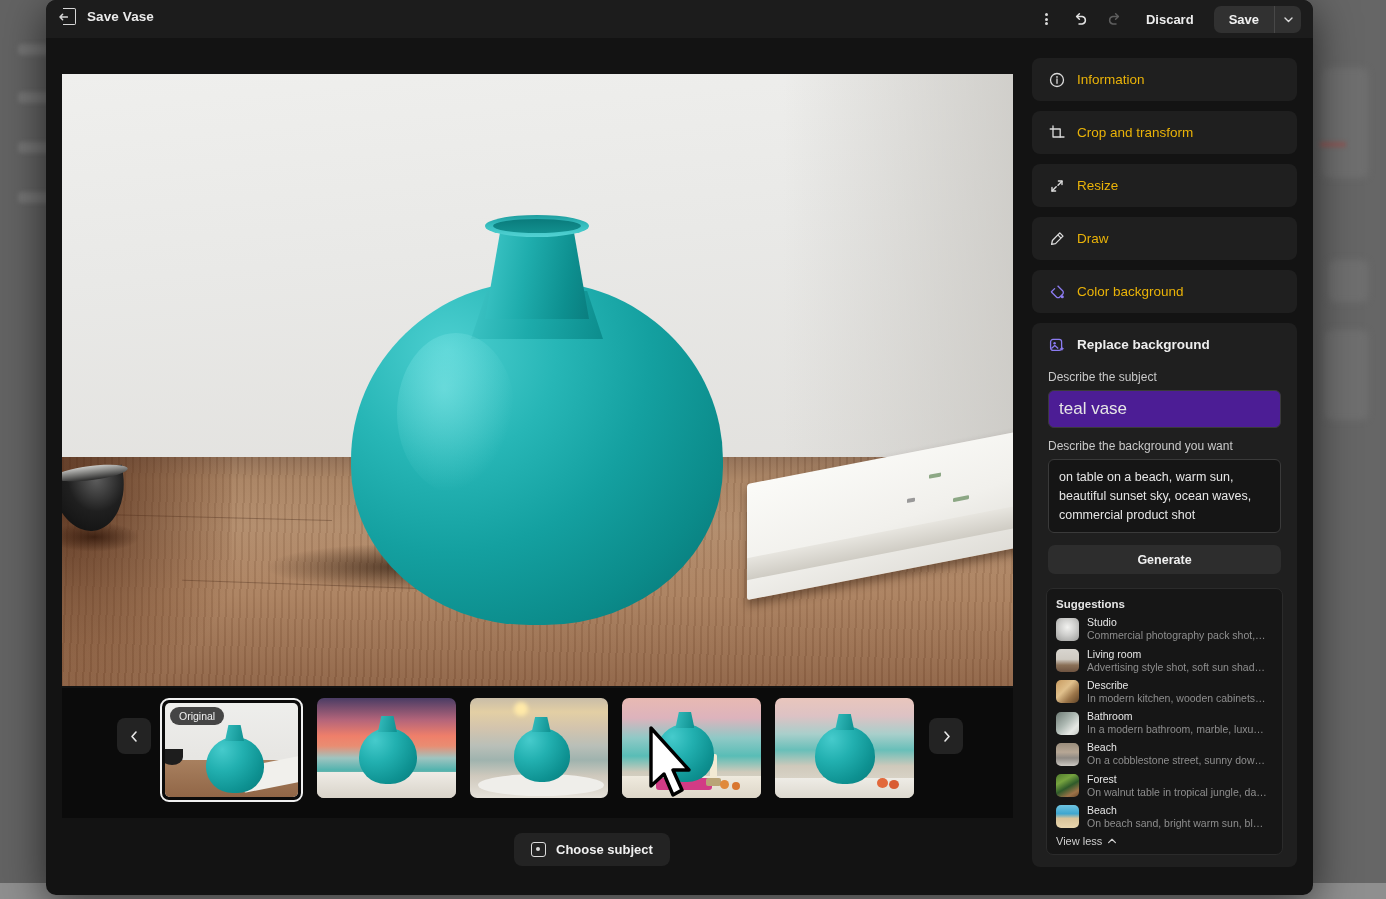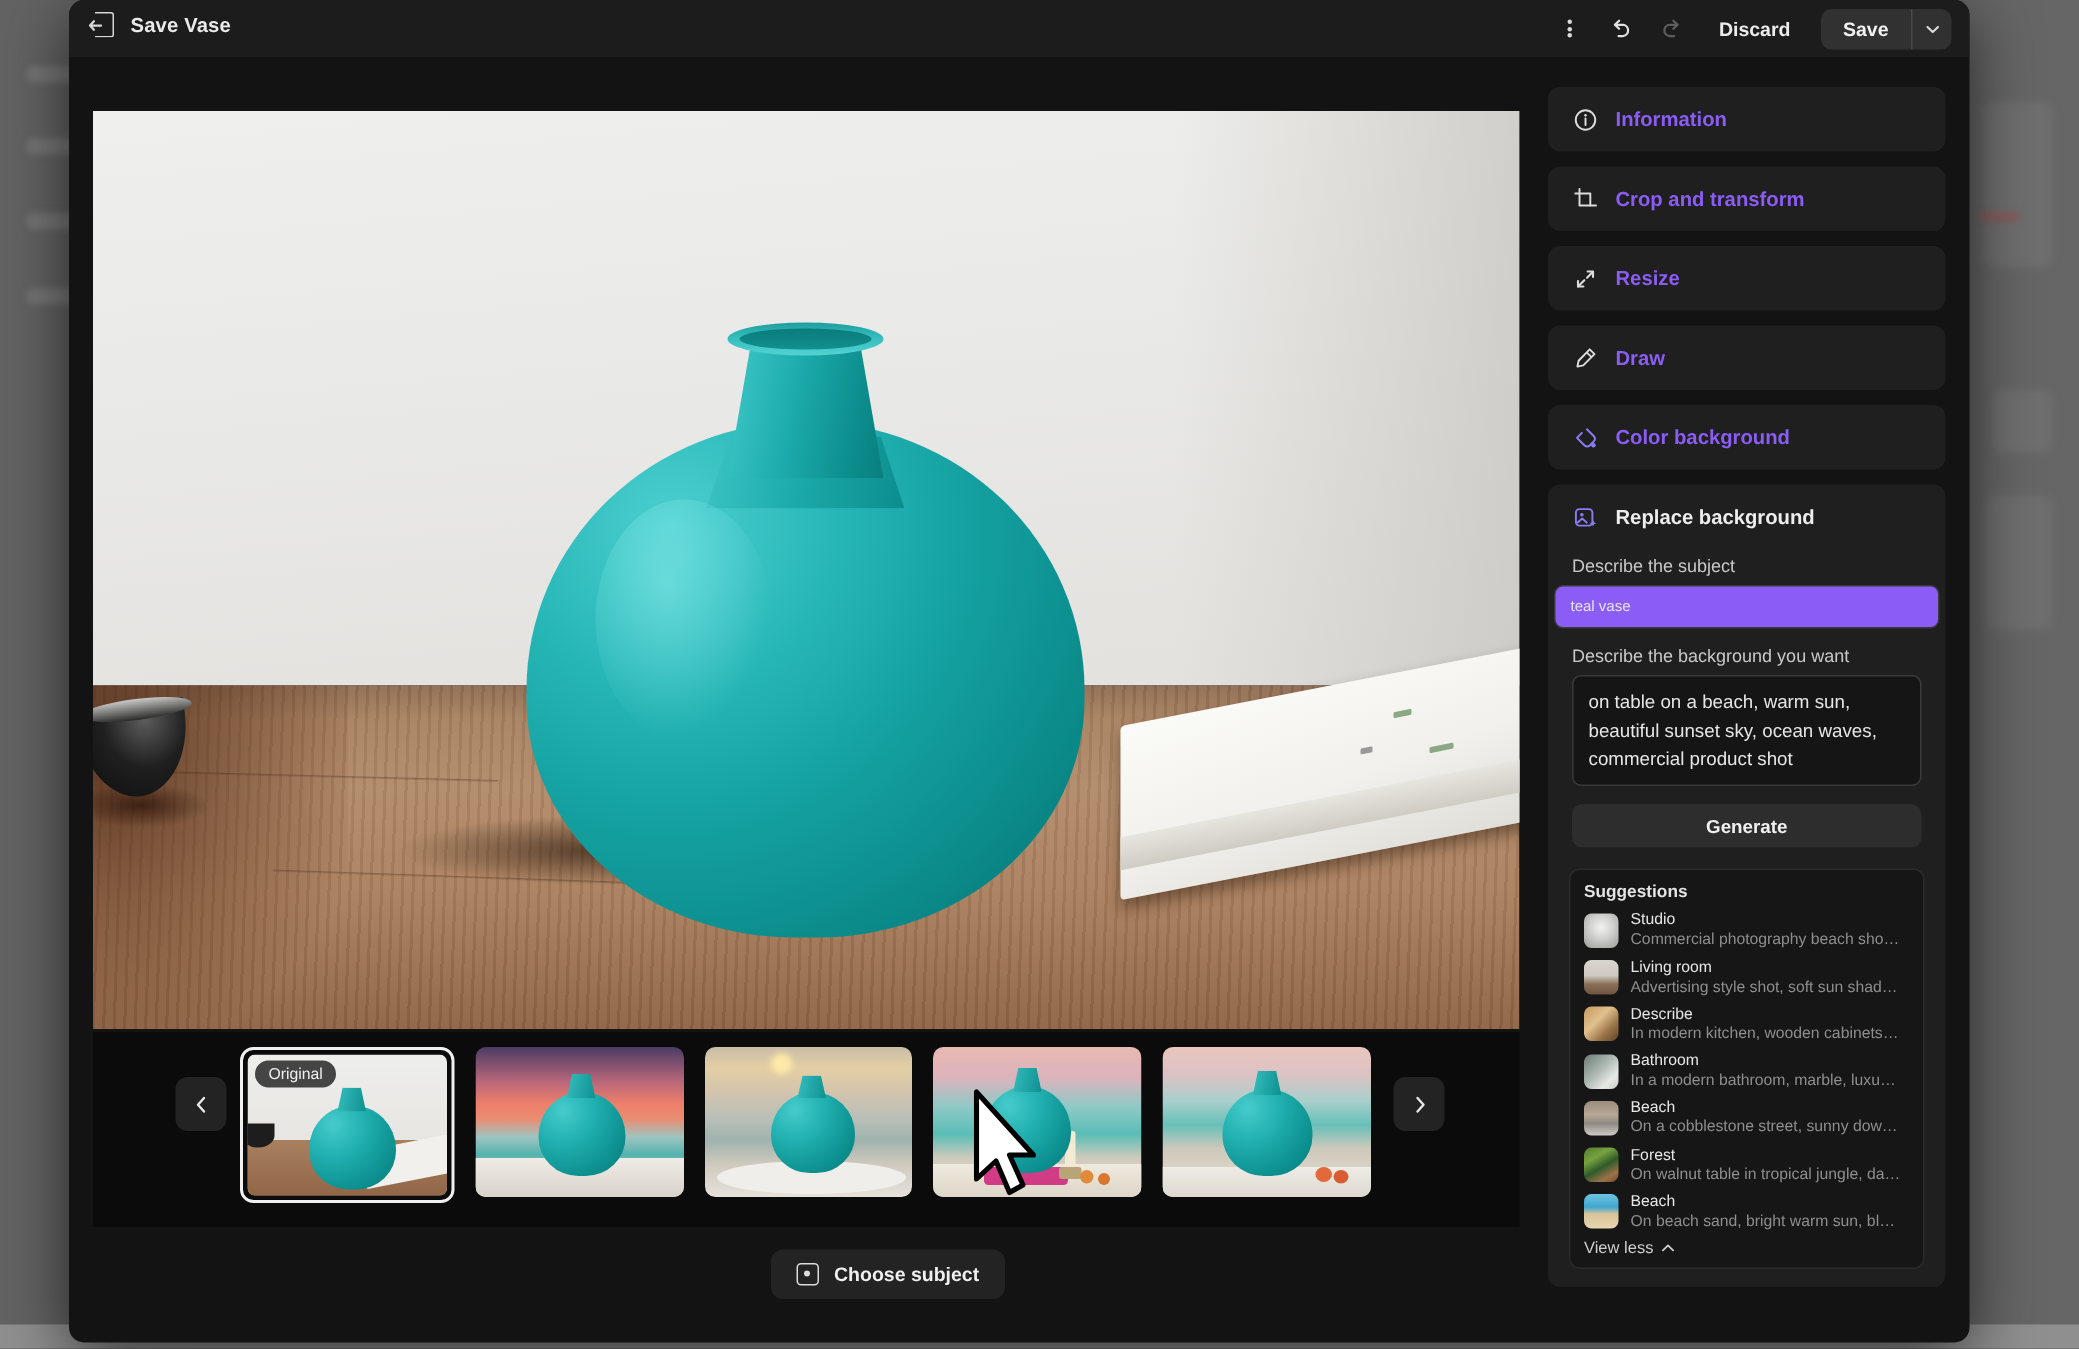--- a/index.html
+++ b/index.html
@@ -114,29 +114,29 @@
   .choose { position: absolute; left: 468px; top: 833px; height: 33px; display: flex; align-items: center; gap: 10px;
       background: #232323; border-radius: 8px; padding: 0 17px; }
   .choose span.lbl { font-size: 13px; color: #f0f0f0; font-weight: bold; }
   .subj-icon { width: 15px; height: 15px; border: 1.5px solid #dcdcdc; border-radius: 3px; position: relative; }
   .subj-icon:after { content:""; position: absolute; left: 3.6px; top: 3.6px; width: 4.6px; height: 4.6px; border-radius: 50%; background: #dcdcdc; }
 
   
   .panel { position: absolute; right: 16px; top: 58px; width: 265px; }
   .tool { height: 43px; background: #1f1f1f; border-radius: 8px; margin-bottom: 10px;
       display: flex; align-items: center; gap: 12px; padding: 0 16px; }
-  .tool .tlabel { font-size: 13.5px; color: #8b5cf6; font-weight: bold; }
+  .tool .tlabel { font-size: 13.5px; color: #eab308; font-weight: normal; }
   .tool-ico { width: 17px; height: 17px; display: flex; align-items: center; justify-content: center; }
 
   .rb-card { background: #1f1f1f; border-radius: 8px; padding: 0 0 12px 0; }
   .rb-head { height: 43px; display: flex; align-items: center; gap: 12px; padding: 0 16px; }
   .rb-head .tlabel { font-size: 13.5px; color: #ededed; font-weight: bold; }
   .field-label { font-size: 12px; color: #c9c9c9; padding: 4px 16px 6px; }
-  .txt-input { margin: 0 4px; background: #8b5cf6; border: 1px solid #3a3a3a; border-radius: 6px;
-      padding: 8px 10px; font-size: 10px; color: #e6e6e6; }
+  .txt-input { margin: 0 16px; background: #4c1d95; border: 1px solid #3a3a3a; border-radius: 6px;
+      padding: 8px 10px; font-size: 17px; color: #e6e6e6; }
   .txt-area { margin: 0 16px; background: #151515; border: 1px solid #3a3a3a; border-radius: 6px;
       padding: 8px 10px; font-size: 12.5px; color: #e6e6e6; line-height: 1.5; min-height: 62px; }
   .gen-btn { margin: 12px 16px 0; height: 29px; background: #2d2d2d; border-radius: 7px;
       display: flex; align-items: center; justify-content: center; font-size: 12.5px; color: #f0f0f0; font-weight: bold; }
 
   .sugg { margin: 14px 14px 0; background: #161616; border: 1px solid #2b2b2b; border-radius: 7px; padding: 9px 9px 7px; }
   .sugg-title { font-size: 11.5px; color: #e4e4e4; font-weight: bold; margin-bottom: 6px; }
   .sugg-row { display: flex; align-items: center; gap: 8px; margin-bottom: 5px; }
   .sugg-thumb { width: 23px; height: 23px; border-radius: 5px; flex: none; }
   .sugg-txt { min-width: 0; }
@@ -387,21 +387,21 @@
 
       <div class="gen-btn">Generate</div>
 
       <div class="sugg">
         <div class="sugg-title">Suggestions</div>
 
         <div class="sugg-row">
           <div class="sugg-thumb" style="background:radial-gradient(circle at 50% 40%,#f2f2f0 0%,#cfcfcd 45%,#9b9b99 100%);"></div>
           <div class="sugg-txt">
             <div class="sugg-name">Studio</div>
-            <div class="sugg-desc">Commercial photography beach shot,…</div>
+            <div class="sugg-desc">Commercial photography pack shot,…</div>
           </div>
         </div>
 
         <div class="sugg-row">
           <div class="sugg-thumb" style="background:linear-gradient(180deg,#d8d5cf 0%,#cfcac2 45%,#8a7057 70%,#6e5340 100%);"></div>
           <div class="sugg-txt">
             <div class="sugg-name">Living room</div>
             <div class="sugg-desc">Advertising style shot, soft sun shad…</div>
           </div>
         </div>

